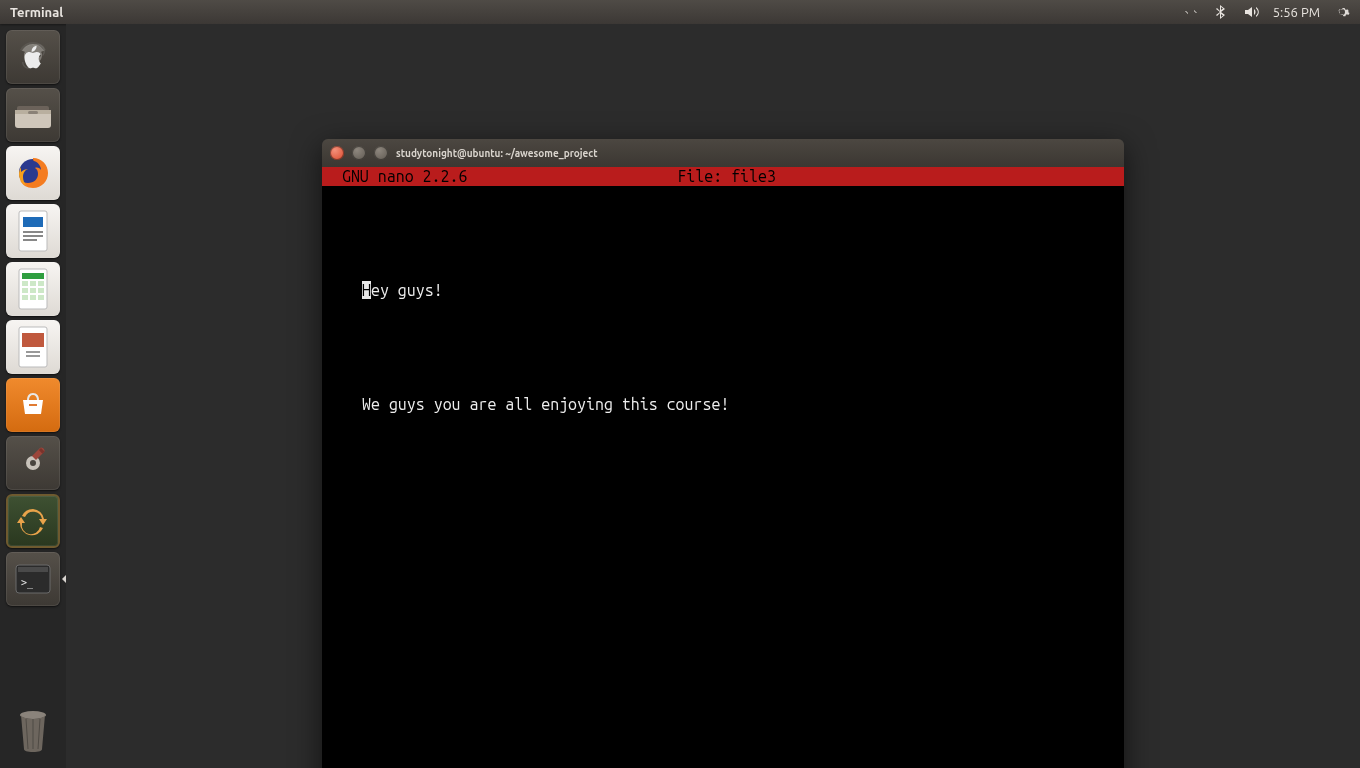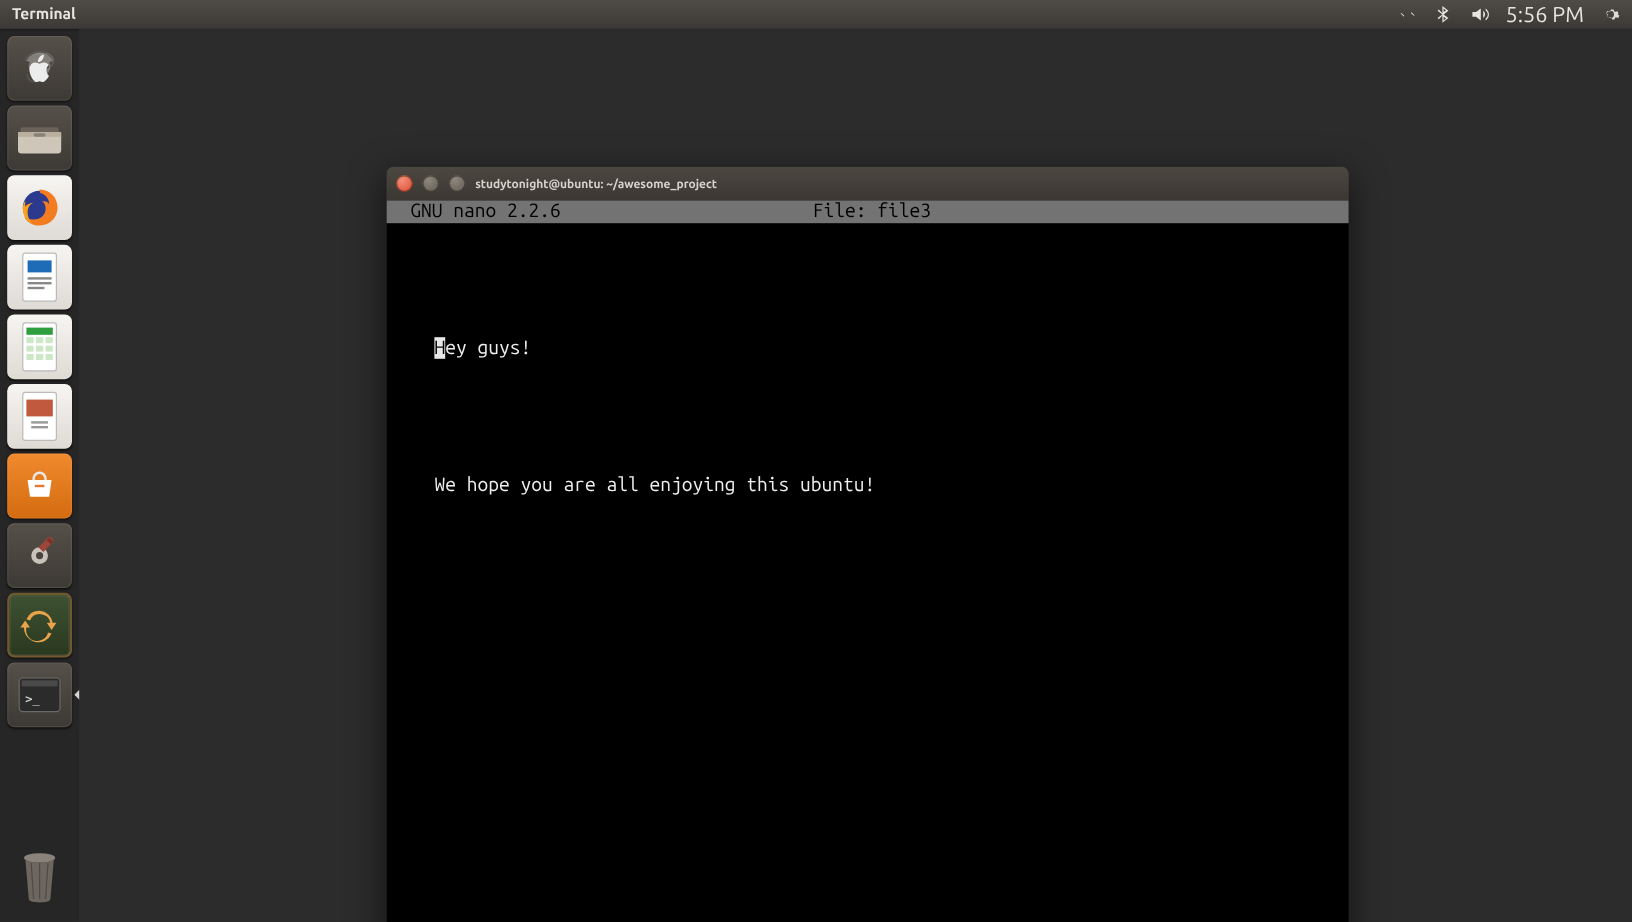--- a/index.html
+++ b/index.html
@@ -8,21 +8,21 @@
 
   
   .topbar { position:absolute; top:0; left:0; right:0; height:24px;
             background:linear-gradient(#4f4b46,#3c3835); color:#e8e4df;
             display:flex; align-items:center; font-size:13px;
             box-shadow:0 1px 2px rgba(0,0,0,.5); }
   .topbar .app-name { padding-left:10px; font-weight:bold; }
   .topbar .spacer { flex:1; }
   .topbar .ind { display:flex; align-items:center; gap:14px; padding-right:10px; }
   .topbar .ind svg { width:16px; height:16px; display:block; }
-  .topbar .clock { font-size:18px; }
+  .topbar .clock { font-size:13px; }
 
   
   .launcher { position:absolute; top:24px; left:0; width:66px; bottom:0;
               background:rgba(30,30,30,.35); display:flex; flex-direction:column;
               align-items:center; padding-top:6px; gap:4px; }
   .launcher .tile { width:54px; height:54px; border-radius:6px;
                     display:flex; align-items:center; justify-content:center;
                     background:linear-gradient(#4e4a45,#3a3632);
                     box-shadow:inset 0 0 0 1px rgba(255,255,255,.08),
                                0 1px 2px rgba(0,0,0,.6); position:relative; }
@@ -53,21 +53,21 @@
               display:flex; align-items:center; padding:0 8px; gap:8px;
               color:#d9d4cd; font-size:10px; font-weight:bold; }
   .wbtn { width:14px; height:14px; border-radius:50%;
           box-shadow:inset 0 0 0 1px rgba(0,0,0,.4); }
   .wbtn.close { background:radial-gradient(circle at 35% 30%,#f4907a,#d9482b); }
   .wbtn.min, .wbtn.max { background:radial-gradient(circle at 35% 30%,#8e877e,#5e5850); }
 
   .termbody { background:#000; color:#eee;
               font-family:"Ubuntu Mono","DejaVu Sans Mono",monospace;
               font-size:16px; line-height:19px; }
-  .nano-header { background:#737373; color:#000; white-space:pre; padding:0 2px; }
+  .nano-header { background:#b91c1c; color:#000; white-space:pre; padding:0 2px; }
   .nano-header .left, .nano-header .mid { display:inline-block; }
   .editor { min-height:370px; padding:0 2px; white-space:pre; }
   .editor .line { height:19px;margin-left:38px; }
   .editor .cursor { background:#e8e8e8; color:#000; }
 </style>
 </head>
 <body>
 
 <div class="topbar">
   <span class="app-name">Terminal</span>
@@ -216,21 +216,21 @@
       <span class="wbtn min"></span>
       <span class="wbtn max"></span>
       <span>studytonight@ubuntu: ~/awesome_project</span>
     </div>
     <div class="termbody">
       <div class="nano-header"><span class="left">  GNU nano 2.2.6</span><span style="display:inline-block;width:210px"></span><span class="mid">File: file3</span></div>
       <div class="editor">
         <div class="line"></div>
         <div class="line"><span class="cursor">H</span><span id="line0rest">ey guys!</span></div>
         <div class="line"><span></span></div>
-        <div class="line"><span>We hope you are all enjoying this ubuntu!</span></div>
+        <div class="line"><span>We guys you are all enjoying this course!</span></div>
         <div class="line"></div><div class="line"></div><div class="line"></div><div class="line"></div>
         <div class="line"></div><div class="line"></div><div class="line"></div><div class="line"></div>
         <div class="line"></div><div class="line"></div><div class="line"></div><div class="line"></div>
         
       </div>
 
     </div>
   </div>
 </div>
 

